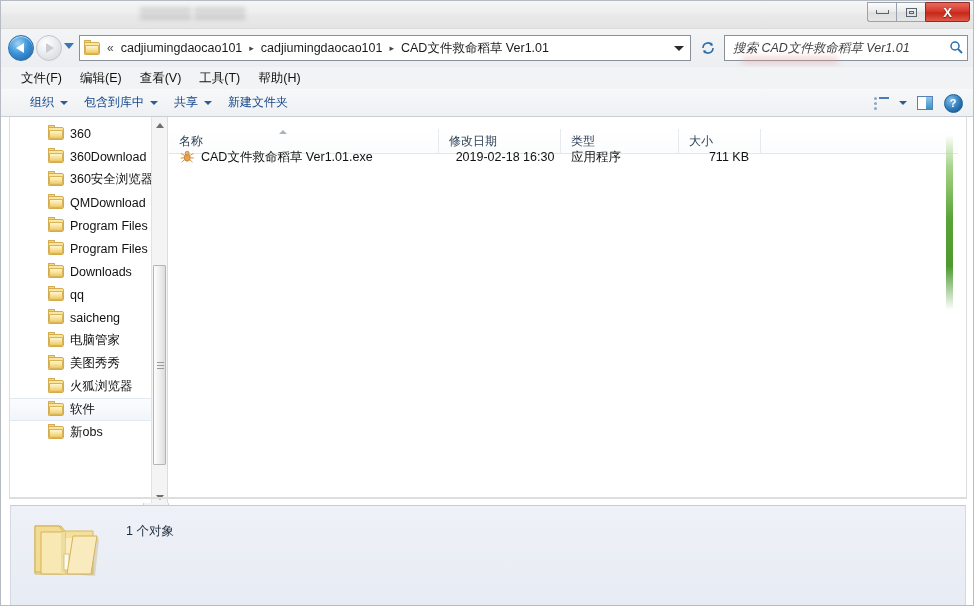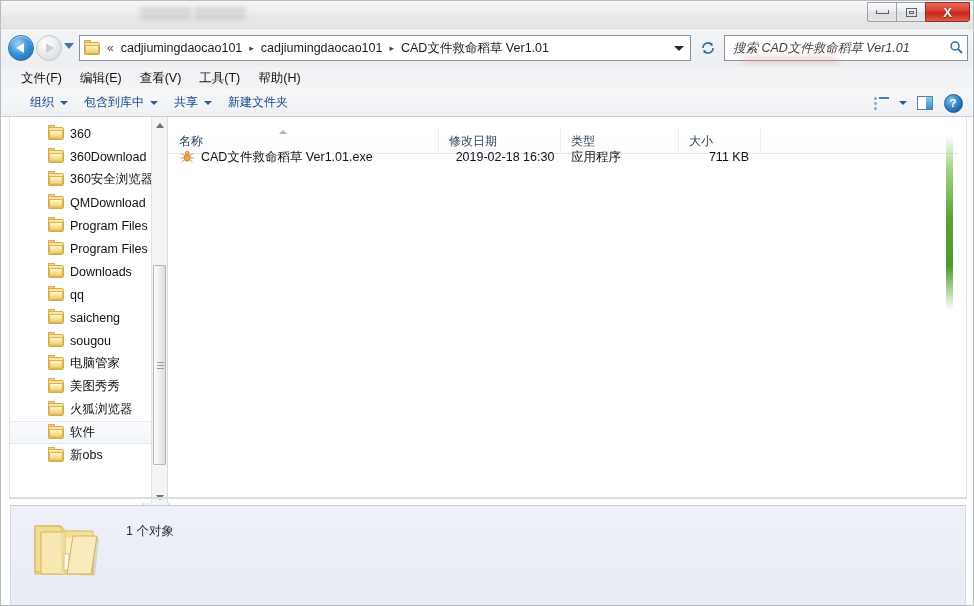--- a/index.html
+++ b/index.html
@@ -728,28 +728,20 @@
               <span class="front"></span>
             </span>
           <span>saicheng</span>
         </div>
         <div class="treeitem">
           <span class="folder">
               <span class="tab"></span>
               <span class="back"></span>
               <span class="front"></span>
             </span>
-          <span>sougou</span>
-        </div>
-        <div class="treeitem">
-          <span class="folder">
-              <span class="tab"></span>
-              <span class="back"></span>
-              <span class="front"></span>
-            </span>
           <span>电脑管家</span>
         </div>
         <div class="treeitem">
           <span class="folder">
               <span class="tab"></span>
               <span class="back"></span>
               <span class="front"></span>
             </span>
           <span>美图秀秀</span>
         </div>

